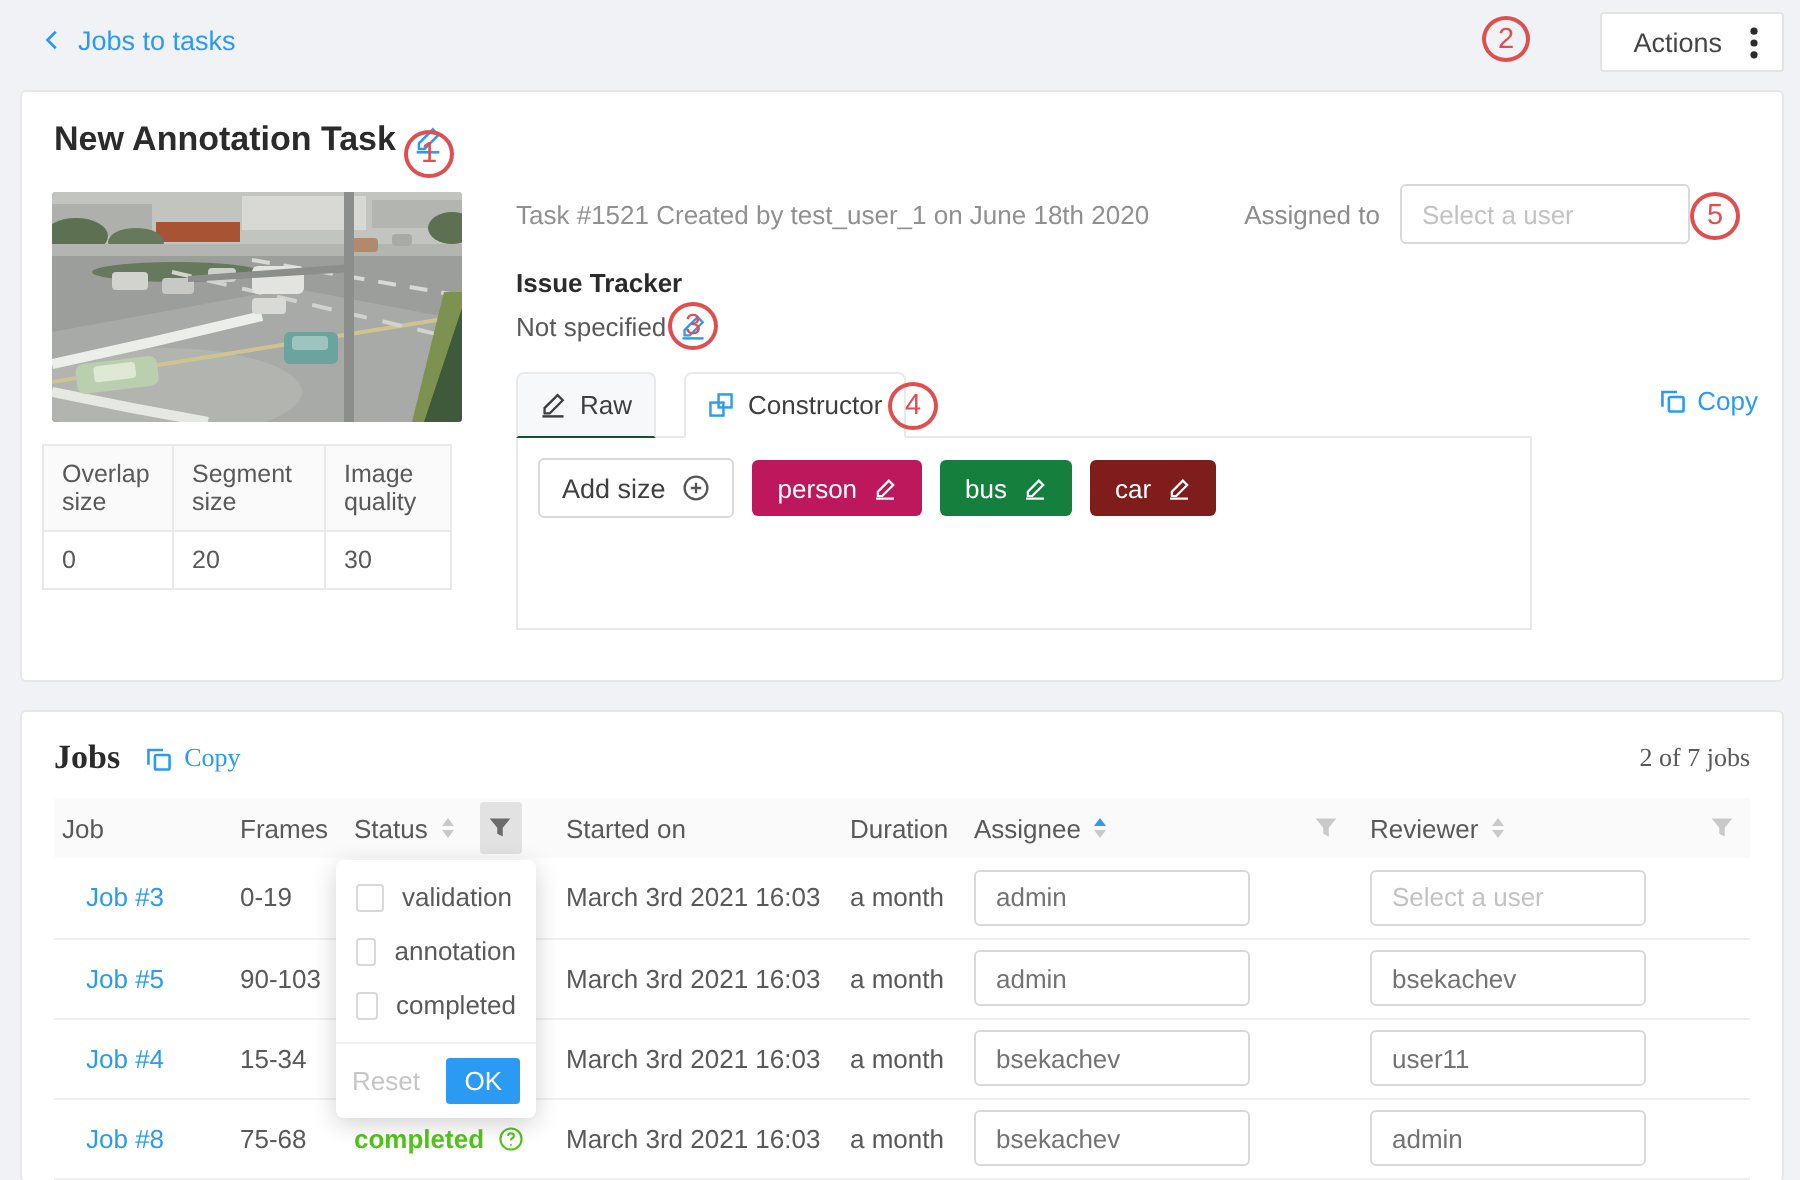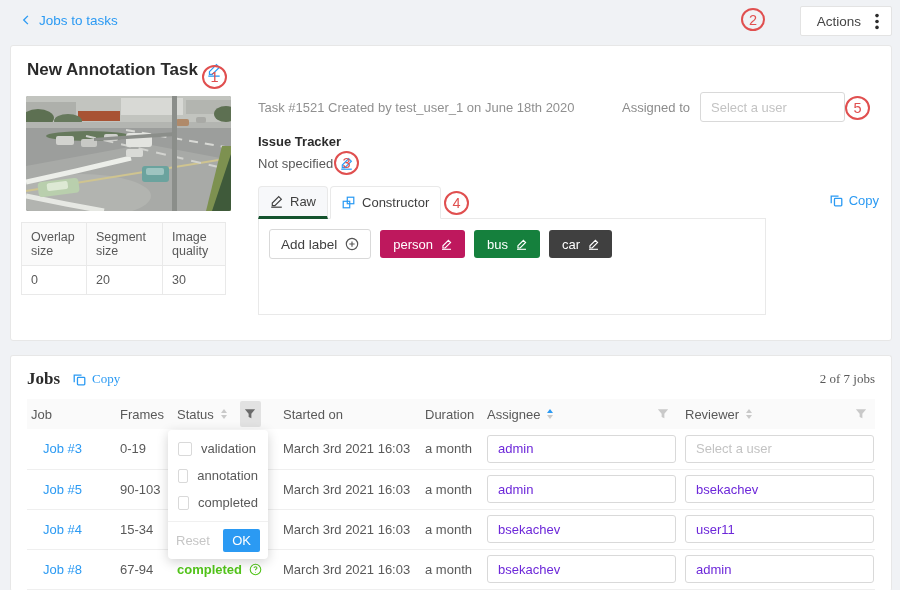--- a/index.html
+++ b/index.html
@@ -38,39 +38,39 @@
     font-size:12.5px; color:#595959; }
   .params-table th, .params-table td { border:1px solid #e9e9e9; padding:7px 9px;
     text-align:left; font-weight:normal; vertical-align:top; }
   .params-table th { background:#fafafa; }
 
   .right-col { position:absolute; left:247px; top:46px; right:12px; }
   .meta-row { display:flex; justify-content:space-between; align-items:center; height:30px; }
   .meta-text { color:#909090; }
   .assign-group { display:flex; align-items:center; gap:10px; margin-right:34px; color:#8c8c8c; }
   .ant-input { border:1px solid #d9d9d9; border-radius:3px; height:30px; padding:0 10px;
-    font-size:13px; color:#6d28d9; font-family:inherit; background:#fff; outline:none; }
+    font-size:13px; color:#737373; font-family:inherit; background:#fff; outline:none; }
   .ant-input::placeholder { color:#c3c3c3; }
   .assign-input { width:145px; }
 
   .issue-block { margin-top:12px; }
   .issue-label { font-weight:bold; color:#2b2b2b; }
   .issue-value-row { margin-top:7px; display:flex; align-items:center; gap:7px; color:#595959; }
 
   .tabs-wrap { margin-top:15px; position:relative; }
   .link { color:var(--accent); display:inline-flex; align-items:center; gap:6px; cursor:pointer; }
   .copy-link-top { position:absolute; right:0; top:7px; }
 
   .tabs-box { width:508px; }
   .tab-strip { display:flex; border-bottom:1px solid #e9e9e9; }
   .tab { height:33px; padding:0 11px; display:flex; align-items:center; gap:7px;
     font-size:13px; color:#3e3e3e; background:#f7f8fa; border:1px solid #e9e9e9;
     border-bottom:none; border-radius:4px 4px 0 0; margin-right:2px; cursor:pointer; }
-  .tab-inactive { border-bottom:3px solid #14532d; margin-bottom:-1px; }
-  .tab-active { background:#fff; position:relative; margin-bottom:-1px; border-bottom:1px solid #fff; }
+  .tab-inactive { border-bottom:1px solid #14532d; margin-bottom:-1px; }
+  .tab-active { background:#fff; position:relative; margin-bottom:-1px; border-bottom:1px solid #fff;margin-left:12px; }
   .tab-content { border:1px solid #e9e9e9; border-top:none; height:96px; padding:10px;
     display:flex; align-items:flex-start; gap:9px; }
 
   .add-label-btn { height:30px; background:#fff; border:1px solid #d9d9d9; border-radius:3px;
     padding:0 11px; display:flex; align-items:center; gap:8px; font-size:13.5px; color:#404040; cursor:pointer; }
   .chip { height:28px; border-radius:3px; padding:0 13px; display:flex; align-items:center; gap:8px;
     color:#fff; font-size:13px; margin-top:1px; cursor:pointer; }
   .chip .edit-icon { color:#fff; }
 
   
@@ -96,21 +96,21 @@
   .c-down { width:0; height:0; border-left:3.5px solid transparent; border-right:3.5px solid transparent;
     border-top:4.5px solid #c9c9c9; }
   .c-active { border-bottom-color:var(--accent); }
 
   .funnel { color:#c9c9c9; cursor:pointer; }
   .funnel-box { width:24px; height:26px; background:#e2e2e2; border-radius:2px;
     display:flex; align-items:center; justify-content:center; margin-left:6px; cursor:pointer; }
   .funnel-box .funnel { color:#6b6b6b; }
   .ml-auto { margin-left:auto; }
 
-  .cell-input { width:189px; height:28px; }
+  .cell-input { width:138px; height:28px; }
   .status-completed { color:var(--success); font-weight:bold; display:inline-flex; align-items:center; gap:7px; }
   .help-icon { color:var(--success); cursor:pointer; }
 
   
   .filter-dropdown { position:absolute; left:168px; top:430px; width:100px; background:#fff;
     border-radius:4px; box-shadow:0 3px 12px rgba(0,0,0,0.18); z-index:20; padding-top:5px; }
   .filter-item { display:flex; align-items:center; gap:9px; padding:6px 10px; color:#595959; cursor:pointer; }
   .checkbox { width:14px; height:14px; border:1px solid #d9d9d9; border-radius:2px; background:#fff; }
   .filter-footer { border-top:1px solid #f0f0f0; margin-top:5px; padding:7px 8px;
     display:flex; justify-content:space-between; align-items:center; }
@@ -272,21 +272,21 @@
               <svg width="13" height="13" viewBox="0 0 16 16" fill="none" stroke="currentColor" stroke-width="1.5">
                   <rect x="1.5" y="6.5" width="8" height="8"></rect>
                   <rect x="6.5" y="1.5" width="8" height="8"></rect>
                 </svg>
             </span>
             <span>Constructor</span>
           </div>
         </div>
         <div class="tab-content">
           <button class="add-label-btn">
-            <span>Add label</span>
+            <span>Add size</span>
             <span class="icon" style="color:#555">
               <svg width="14" height="14" viewBox="0 0 16 16" fill="none" stroke="currentColor" stroke-width="1.3">
                   <circle cx="8" cy="8" r="6.5"></circle>
                   <path d="M8 5v6M5 8h6"></path>
                 </svg>
             </span>
           </button>
 
           <span class="chip" style="background-color: #be185d;">
             <span>person</span>
@@ -299,21 +299,21 @@
           </span>
           <span class="chip" style="background-color: #15803d;">
             <span>bus</span>
             <span class="icon edit-icon">
               <svg width="11" height="11" viewBox="0 0 16 16" fill="none" stroke="currentColor" stroke-width="1.6">
                   <path d="M10.8 1.9l3.2 3.2L6 13.1H2.8V9.9l8-8z"></path>
                   <path d="M1.5 15h13"></path>
                 </svg>
             </span>
           </span>
-          <span class="chip" style="background-color: #404040;">
+          <span class="chip" style="background-color: #7f1d1d;">
             <span>car</span>
             <span class="icon edit-icon">
               <svg width="11" height="11" viewBox="0 0 16 16" fill="none" stroke="currentColor" stroke-width="1.6">
                   <path d="M10.8 1.9l3.2 3.2L6 13.1H2.8V9.9l8-8z"></path>
                   <path d="M1.5 15h13"></path>
                 </svg>
             </span>
           </span>
         </div>
       </div>
@@ -421,21 +421,21 @@
         <td class="td-job"><span class="job-link">Job #4</span></td>
         <td><span>15-34</span></td>
         <td><span></span></td>
         <td class="td-started"><span>March 3rd 2021 16:03</span></td>
         <td><span>a month</span></td>
         <td><input class="ant-input cell-input" value="bsekachev" style=""></td>
         <td><input class="ant-input cell-input" value="user11" style=""></td>
       </tr>
       <tr>
         <td class="td-job"><span class="job-link">Job #8</span></td>
-        <td><span>67-94</span></td>
+        <td><span>75-68</span></td>
         <td>
           <span class="status-completed">
             <span>completed</span>
             <span class="icon help-icon">
               <svg width="13" height="13" viewBox="0 0 16 16" fill="none" stroke="currentColor" stroke-width="1.3">
                   <circle cx="8" cy="8" r="6.5"></circle>
                   <path d="M6.1 6.1c.2-1 1-1.6 1.9-1.6 1 0 1.8.7 1.8 1.6 0 .9-.7 1.2-1.3 1.6-.4.3-.5.5-.5 1.1"></path>
                   <circle cx="8" cy="11.6" r="0.6" fill="currentColor" stroke="none"></circle>
                 </svg>
             </span>

